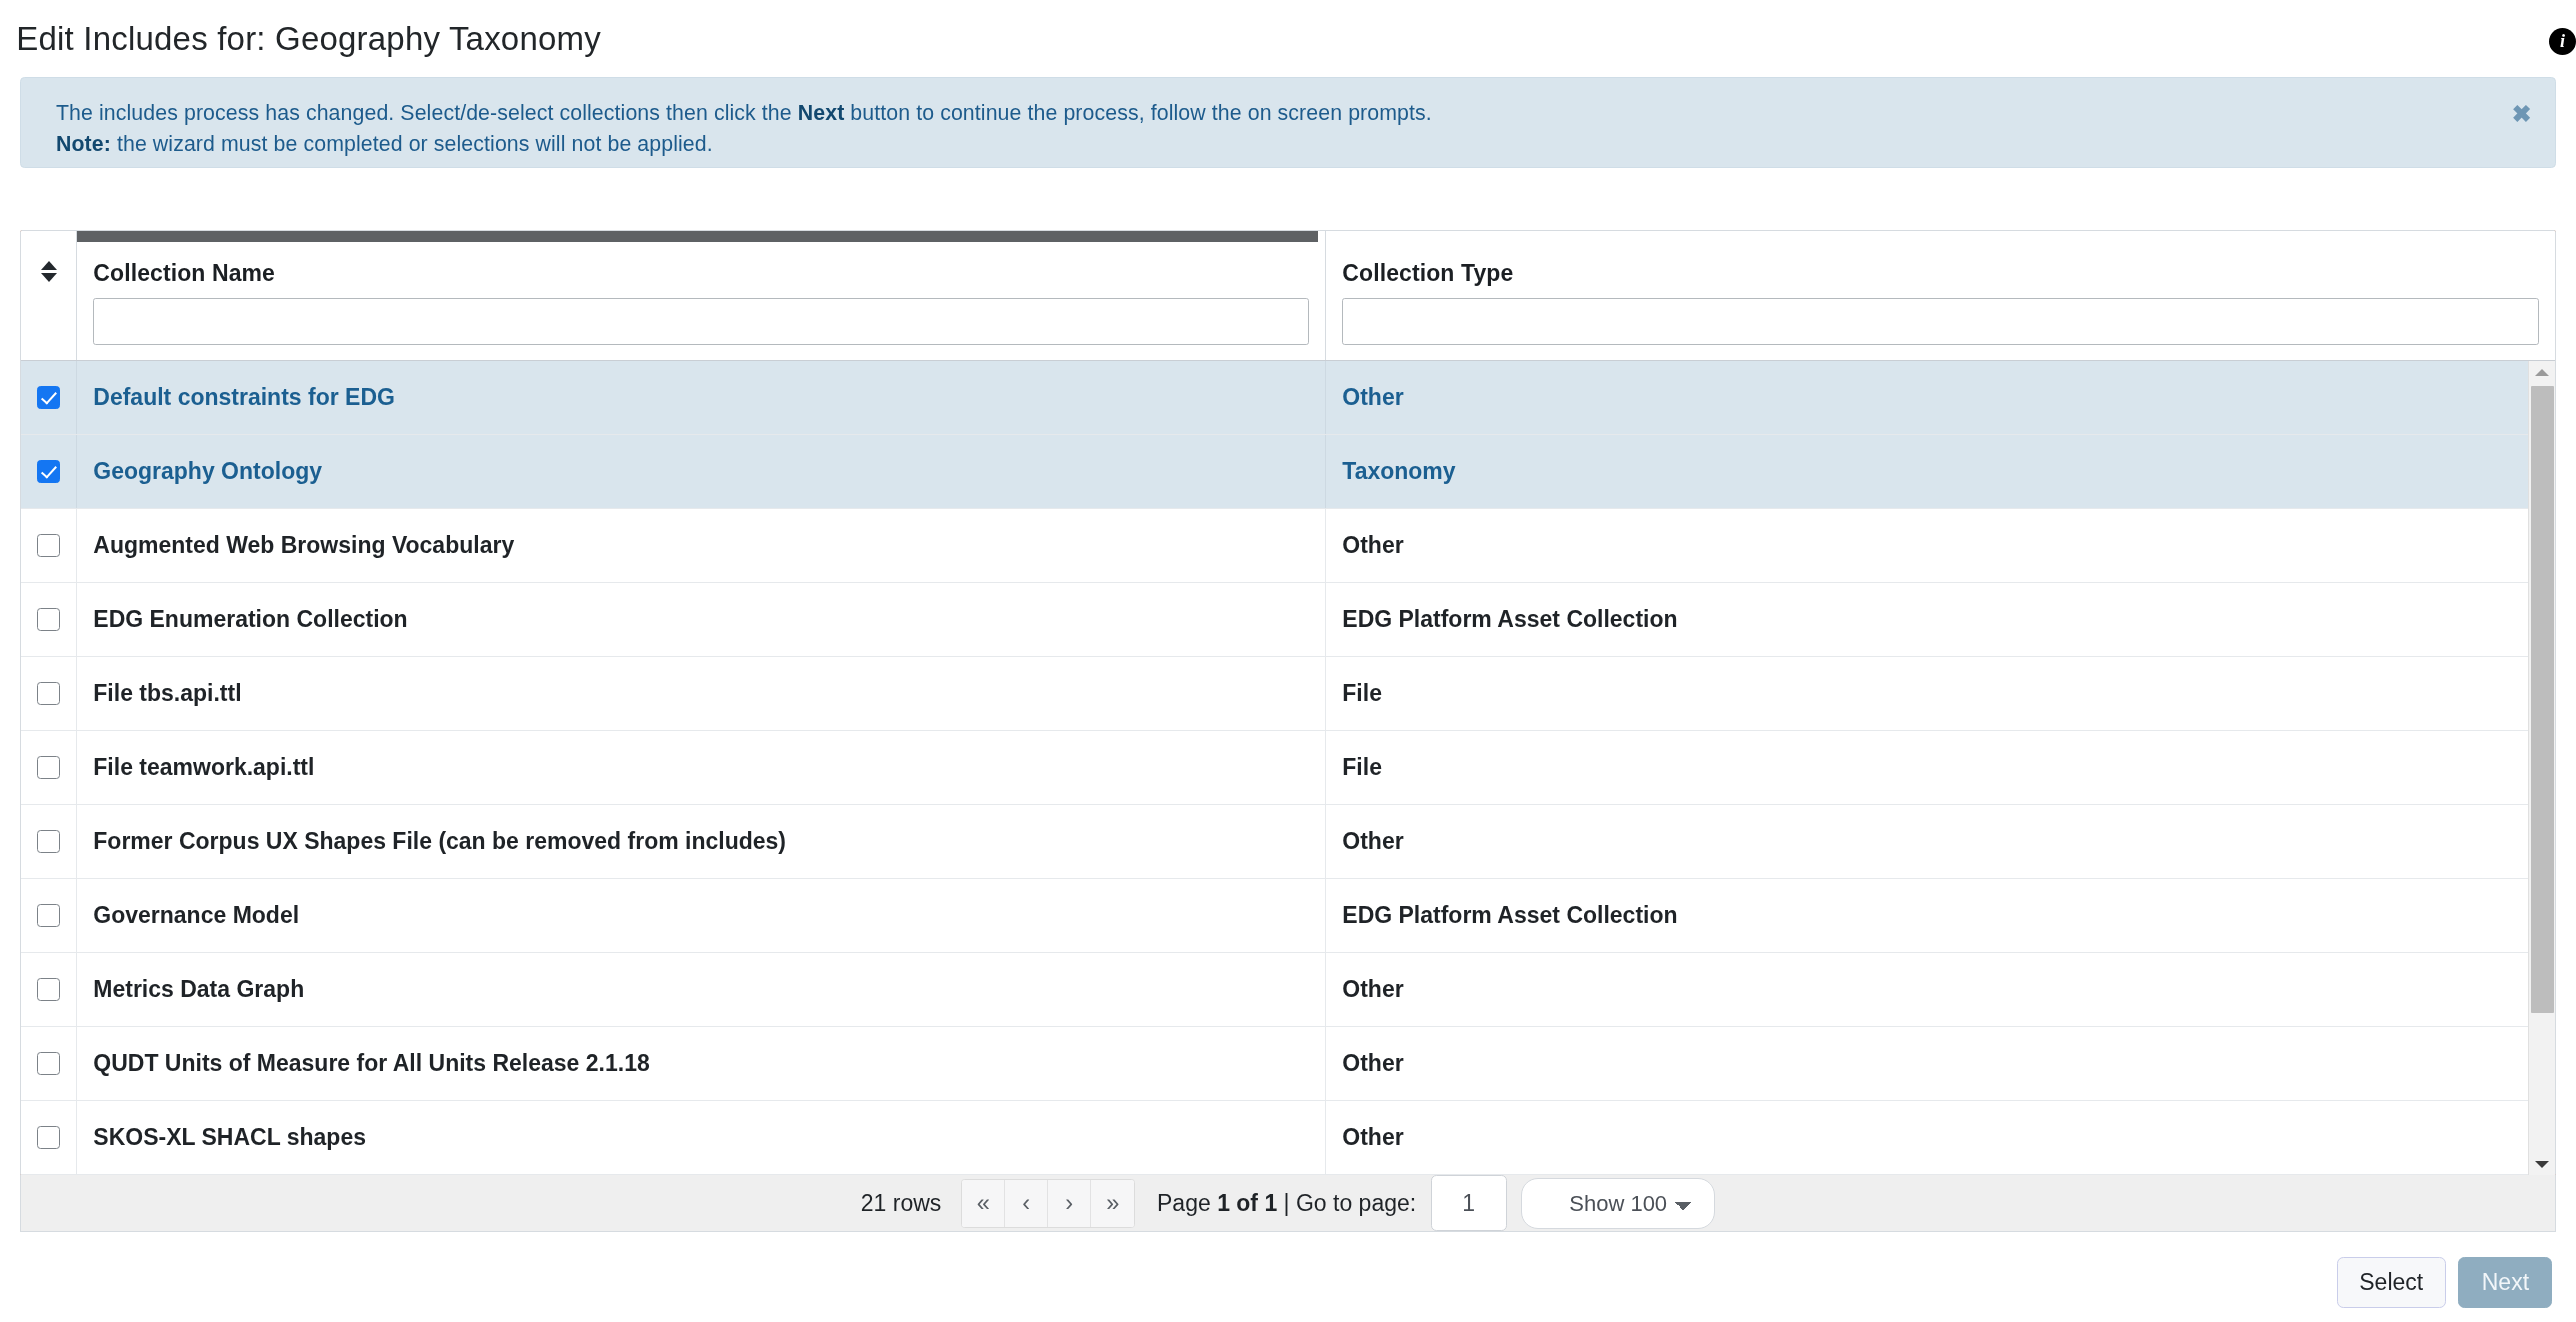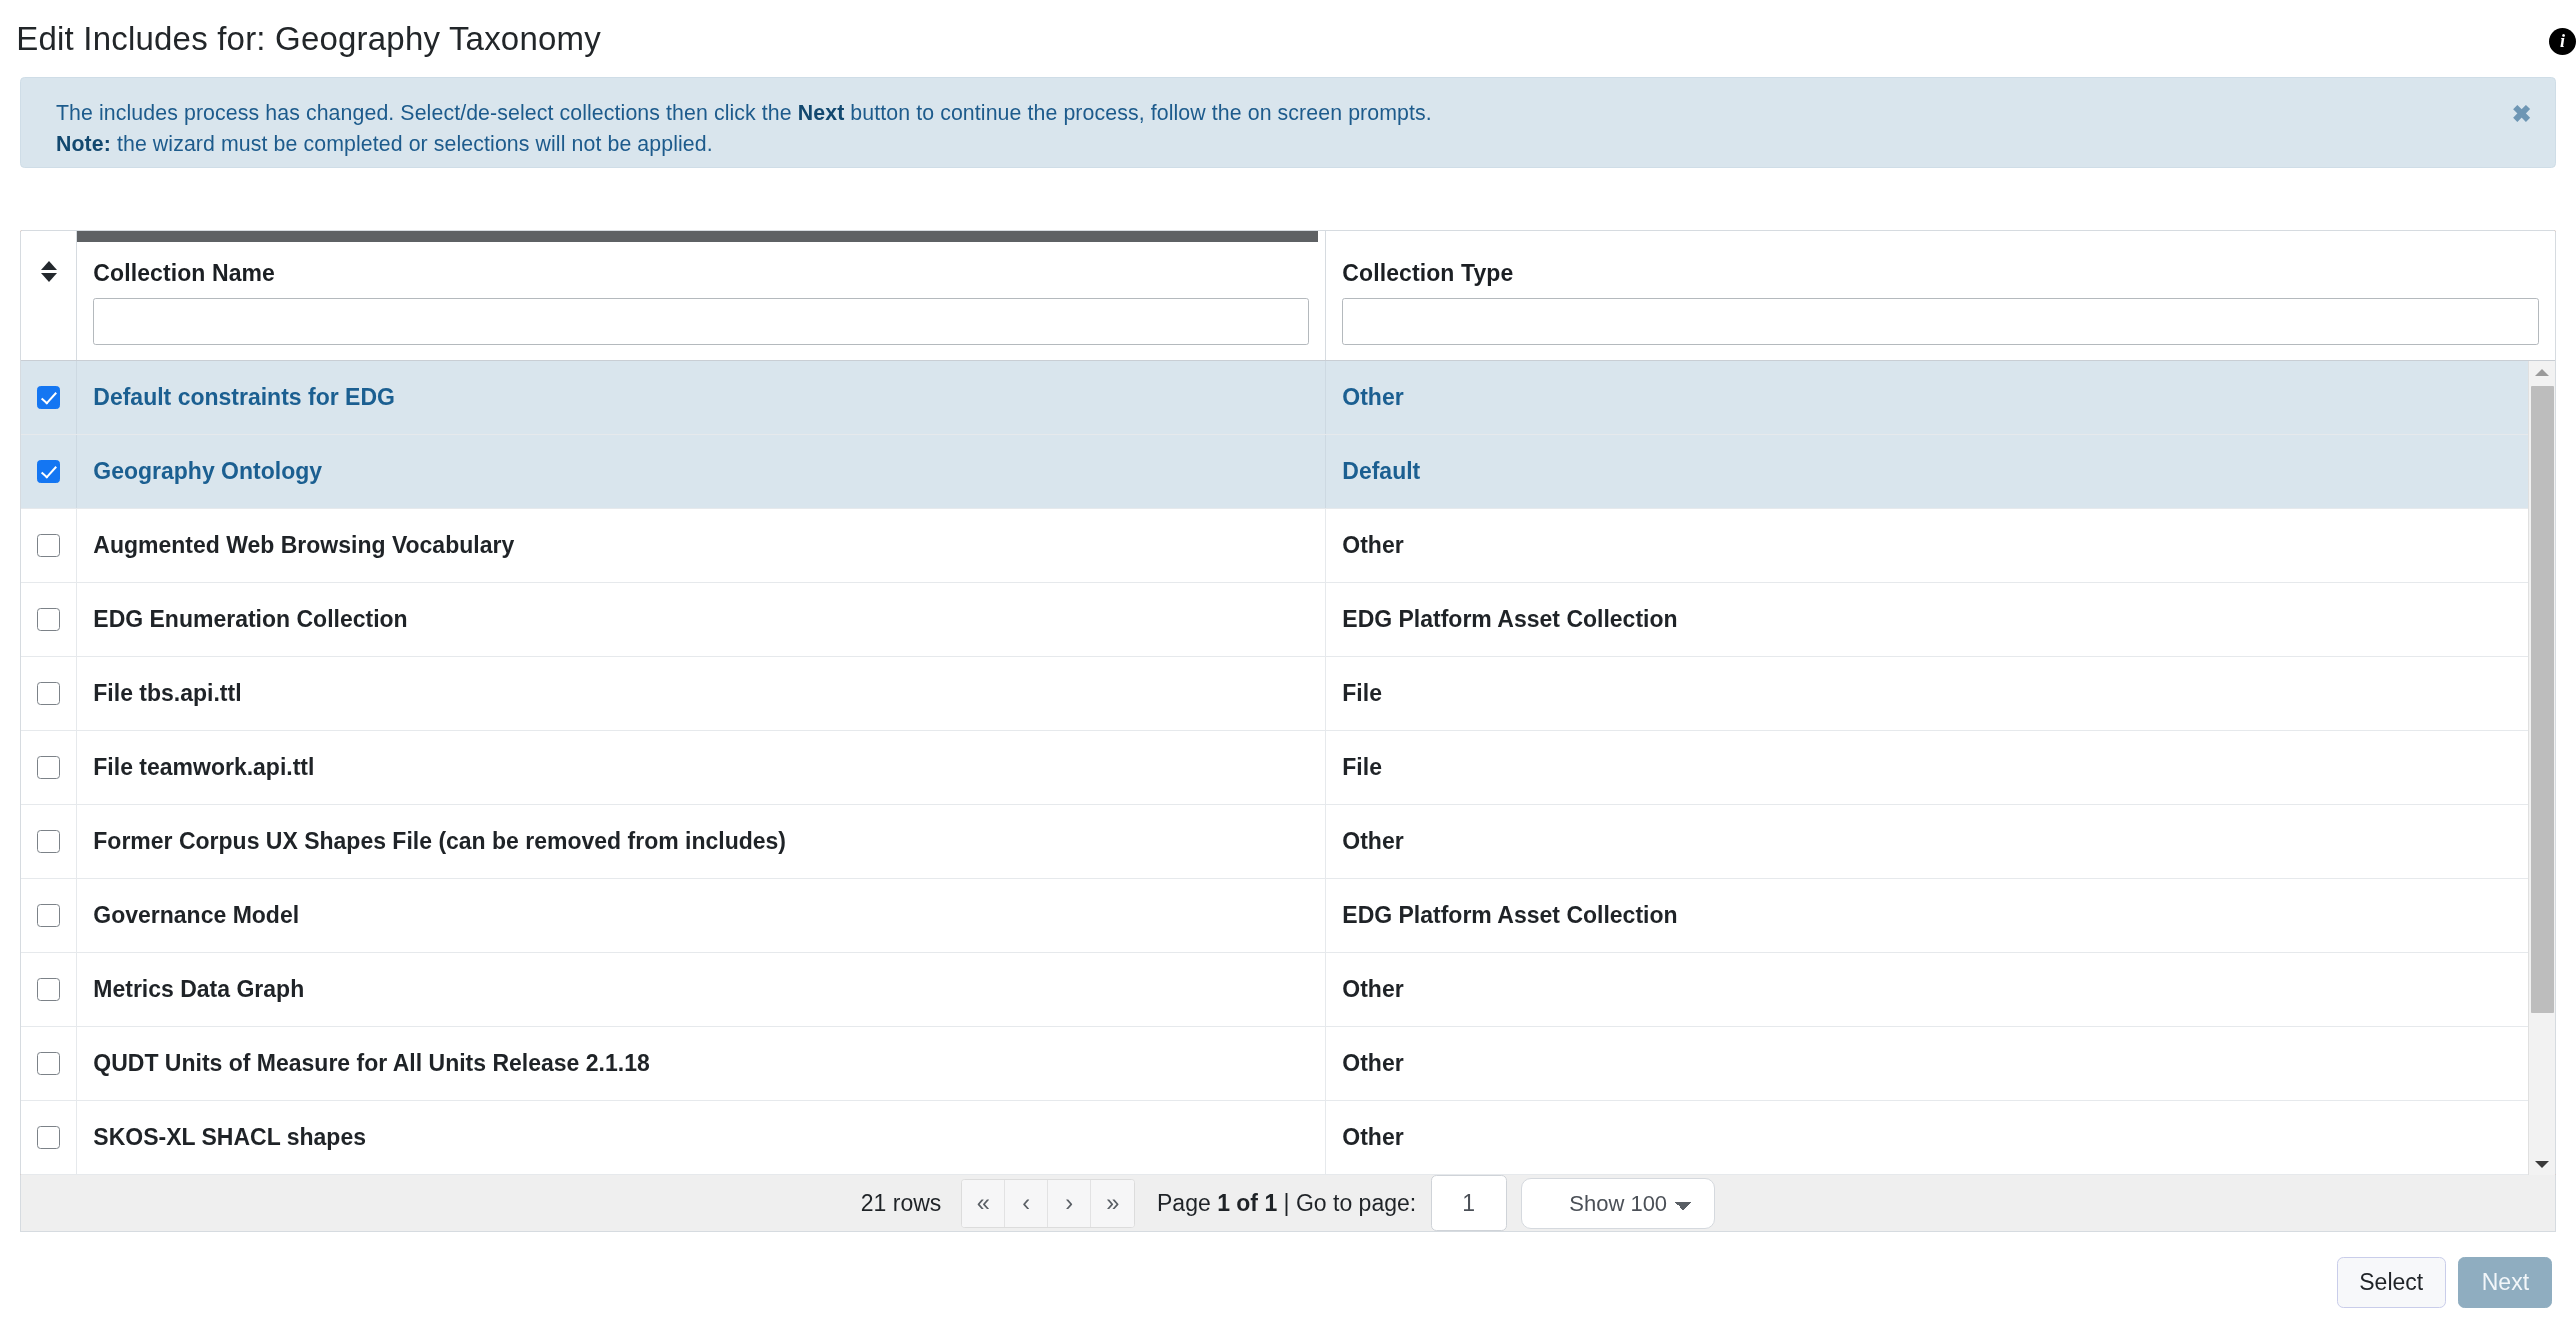--- a/index.html
+++ b/index.html
@@ -342,21 +342,21 @@
     text-align: center;
     font-size: 23px;
     color: #4b5057;
     font-family: "Liberation Sans", sans-serif;
     outline: none;
   }
   .show-select {
     width: 194px;
     height: 51px;
     border: 0.9px solid #d5d9de;
-    border-radius: 10px;
+    border-radius: 17px;
     background: #ffffff;
     font-size: 22px;
     color: #4b5057;
     padding: 0 12.7px;
     font-family: "Liberation Sans", sans-serif;
     cursor: pointer;
     appearance: none;
     -webkit-appearance: none;
     background-image:
       linear-gradient(45deg, transparent 50%, #5a5f65 50%),
@@ -449,21 +449,21 @@
               <span class="cbox on"></span>
             </div>
             <div class="cell-name">Default constraints for EDG</div>
             <div class="cell-type">Other</div>
           </div>
           <div class="row selected">
             <div class="cell-check">
               <span class="cbox on"></span>
             </div>
             <div class="cell-name">Geography Ontology</div>
-            <div class="cell-type">Default</div>
+            <div class="cell-type">Taxonomy</div>
           </div>
           <div class="row">
             <div class="cell-check">
               <span class="cbox"></span>
             </div>
             <div class="cell-name">Augmented Web Browsing Vocabulary</div>
             <div class="cell-type">Other</div>
           </div>
           <div class="row">
             <div class="cell-check">

